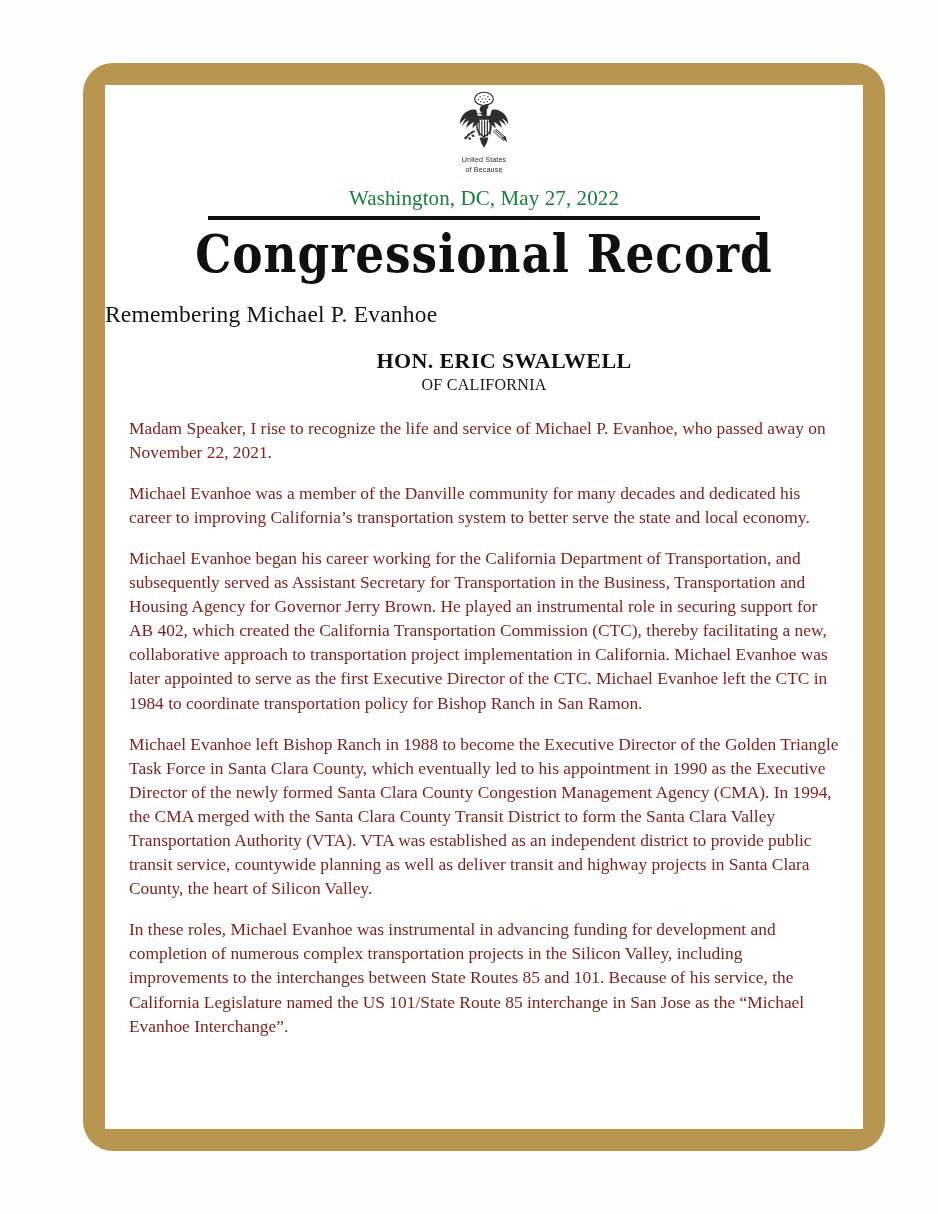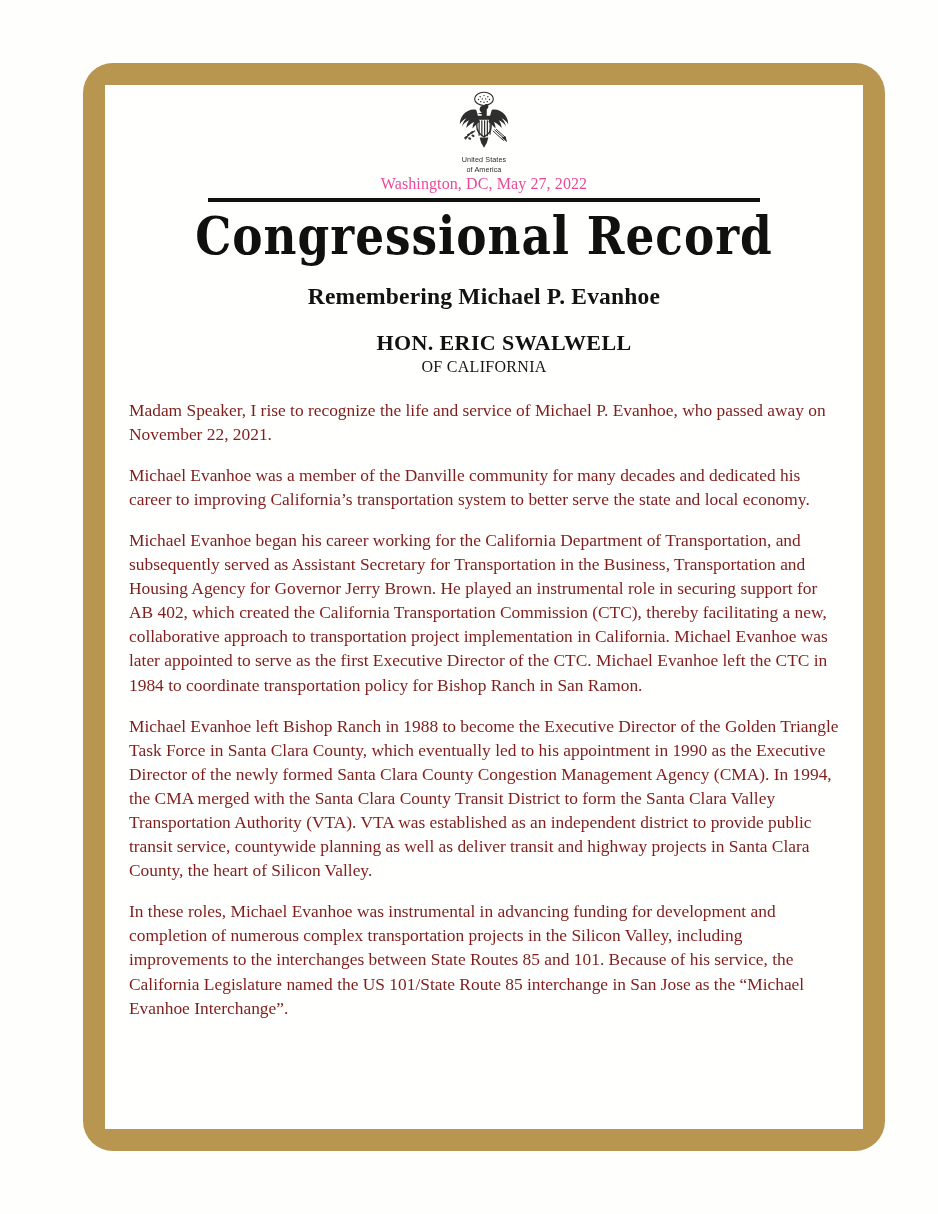--- a/index.html
+++ b/index.html
@@ -60,23 +60,23 @@
   .seal-caption {
     font-family: "Liberation Sans", sans-serif;
     font-size: 7.2px;
     line-height: 1.35;
     color: #2b2b2b;
     letter-spacing: 0.1px;
     margin-top: 2px;
   }
   .dateline {
     font-family: "Liberation Serif", serif;
-    font-size: 16px;
-    color: #ec4899;
-    margin-top: 1px;
+    font-size: 21px;
+    color: #15803d;
+    margin-top: 12px;
     letter-spacing: 0.1px;
   }
   .mast-rule {
     width: 552px;
     height: 4px;
     background: #111111;
     margin: 5px auto 0 auto;
   }
   .record-title {
     font-family: "DejaVu Serif", "Liberation Serif", serif;
@@ -85,23 +85,22 @@
     color: #101010;
     letter-spacing: 1px;
     margin-top: 6px;
     line-height: 1.08;
     font-stretch: condensed;
     transform: scaleX(0.97);
   }
 
   
   .tribute-title {
-    text-align: center;
-    font-family: "Liberation Serif", serif;
-    font-weight: 700;
+    font-family: "Liberation Serif", serif;
+    font-weight: 400;
     font-size: 23.5px;
     color: #121212;
     margin-top: 18px;
     letter-spacing: 0.2px;
   }
   .speaker-name {
     text-align: center;
     font-family: "Liberation Serif", serif;
     font-weight: 700;
     font-size: 22px;
@@ -186,21 +185,21 @@
               <path d="M92 84 l10 9 l-3 -11 z"></path>
 
               <path d="M52 84 h16 l-3 10 h-10 z"></path>
               <path d="M55 94 h10 l-5 9 z"></path>
             </g>
           </svg>
         </div>
 
         <div class="seal-caption">
           <div>United States</div>
-          <div>of America</div>
+          <div>of Because</div>
         </div>
 
         <div class="dateline">Washington, DC, May 27, 2022</div>
 
         <div class="mast-rule"></div>
 
         <div class="record-title">Congressional Record</div>
       </div>
 
       <div class="tribute-title">Remembering Michael P. Evanhoe</div>

